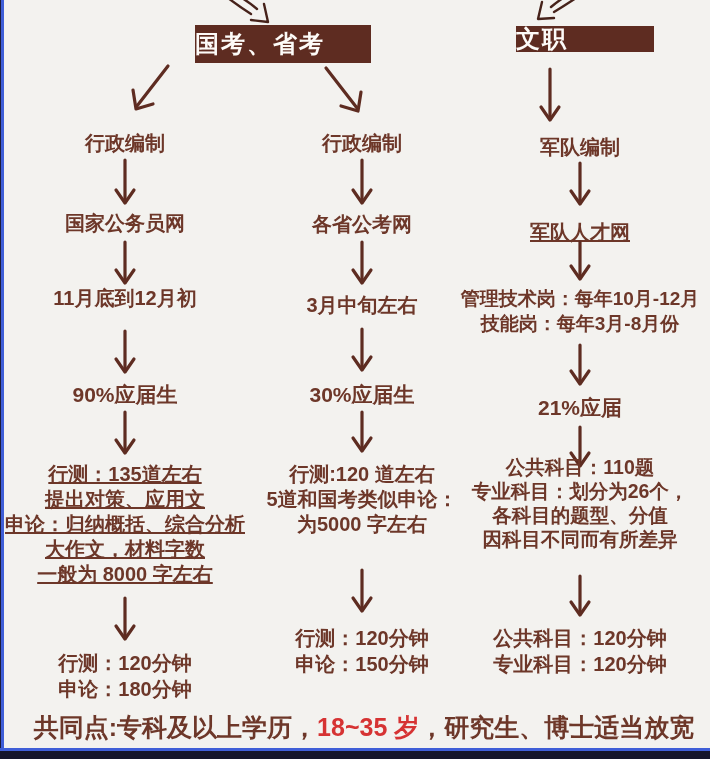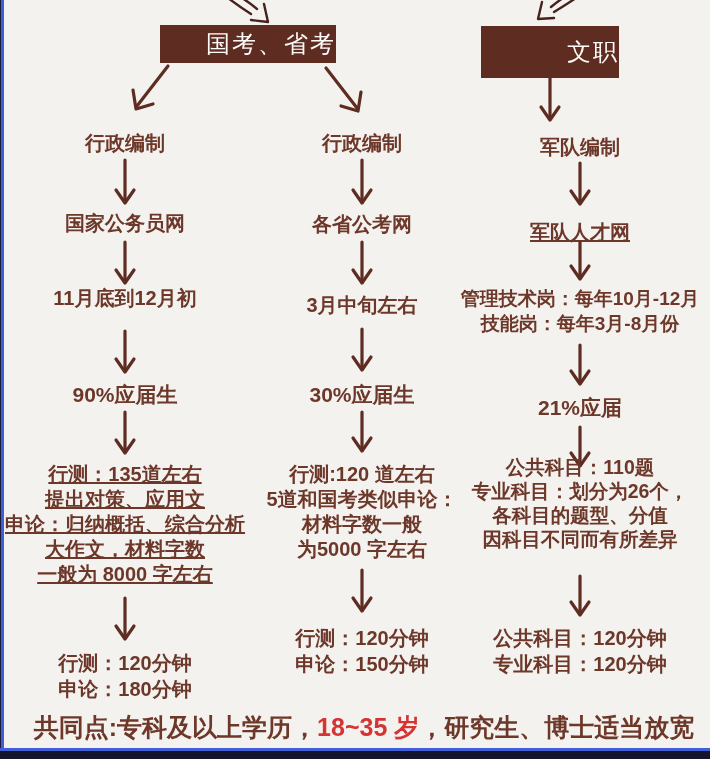--- a/index.html
+++ b/index.html
@@ -16,22 +16,22 @@
     position:relative;width:710px;height:759px;background:var(--bg);
     overflow:hidden;color:var(--brown);
   }
   .edge-left{position:absolute;left:0;top:0;width:4px;height:100%;
     background:linear-gradient(to right,#1b1b3a 0,#1b1b3a 1px,var(--blue) 1px,var(--blue) 4px);}
   .footer-line{position:absolute;left:0;bottom:8px;width:100%;height:3px;background:var(--blue);}
   .footer-bar{position:absolute;left:0;bottom:0;width:100%;height:8px;background:var(--navy);}
 
   .hbox{
     position:absolute;background:var(--box);color:#fdfbf8;
-    display:flex;align-items:center;justify-content:flex-end;
-    font-weight:normal;font-size:24px;letter-spacing:2px;
+    display:flex;align-items:center;justify-content:flex-start;
+    font-weight:bold;font-size:24px;letter-spacing:2px;margin-left:35px;
   }
   .col{position:absolute;top:0;height:100%;}
   .node{
     position:absolute;width:100%;text-align:center;
     font-weight:bold;color:var(--brown);white-space:nowrap;
   }
   .arrow-wrap{position:absolute;width:100%;text-align:center;line-height:0;}
   svg{overflow:visible;}
   .block div{white-space:nowrap;}
   .footer-common{
@@ -52,21 +52,21 @@
   </svg>
   <svg style="position:absolute;left:532px;top:-2px;" width="50" height="26" viewBox="0 0 50 26" fill="none" stroke="#46221a" stroke-width="2.4" stroke-linecap="round" stroke-linejoin="round">
     <path d="M44 0 Q32 8 22 14"></path>
     <path d="M31 0 Q25 4 19 9"></path>
     <path d="M22 20 L6 21 L10 4"></path>
   </svg>
 
   <div class="hbox" style="left:160px;top:25px;width:176px;height:38px;">
     <span>国考、省考</span>
   </div>
-  <div class="hbox" style="left:481px;top:26px;width:138px;height:52px;">
+  <div class="hbox" style="left:481px;top:26px;width:138px;height:26px;">
     <span>文职</span>
   </div>
 
   <svg style="position:absolute;left:120px;top:62px;" width="56" height="56" viewBox="0 0 56 56" fill="none" stroke="#5e2c21" stroke-width="3.2" stroke-linecap="round" stroke-linejoin="round">
     <path d="M48 4 L17 44"></path>
     <path d="M13 28 L16 47 L33 42"></path>
   </svg>
   <svg style="position:absolute;left:318px;top:64px;" width="56" height="56" viewBox="0 0 56 56" fill="none" stroke="#5e2c21" stroke-width="3.2" stroke-linecap="round" stroke-linejoin="round">
     <path d="M8 4 L39 44"></path>
     <path d="M23 42 L40 47 L43 28"></path>
@@ -152,21 +152,20 @@
     <div class="node" style="top:381px;font-size:21px;">30%应届生</div>
     <div class="arrow-wrap" style="top:411px;">
       <svg width="26" height="42" viewBox="0 0 26 42" fill="none" stroke="#5e2c21" stroke-width="3.2" stroke-linecap="round" stroke-linejoin="round">
           <path d="M13 1 L13 38"></path>
           <path d="M4 27 L13 40 L22 27"></path>
         </svg>
     </div>
     <div class="node block" style="top:462px;font-size:20px;line-height:25px;">
       <div>行测:120 道左右</div>
       <div>5道和国考类似申论：</div>
-      <div>材料字数一般</div>
       <div>为5000 字左右</div>
     </div>
     <div class="arrow-wrap" style="top:569px;">
       <svg width="26" height="44" viewBox="0 0 26 44" fill="none" stroke="#5e2c21" stroke-width="3.2" stroke-linecap="round" stroke-linejoin="round">
           <path d="M13 1 L13 40"></path>
           <path d="M4 29 L13 42 L22 29"></path>
         </svg>
     </div>
     <div class="node block" style="top:625px;font-size:20px;line-height:26px;">
       <div>行测：120分钟</div>

